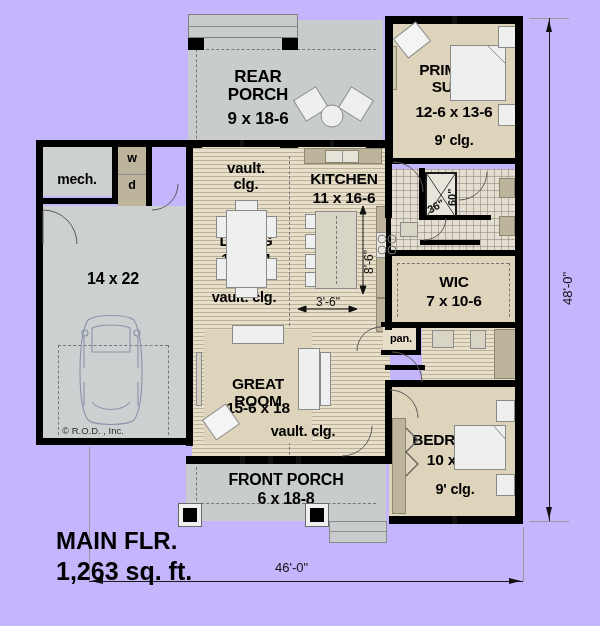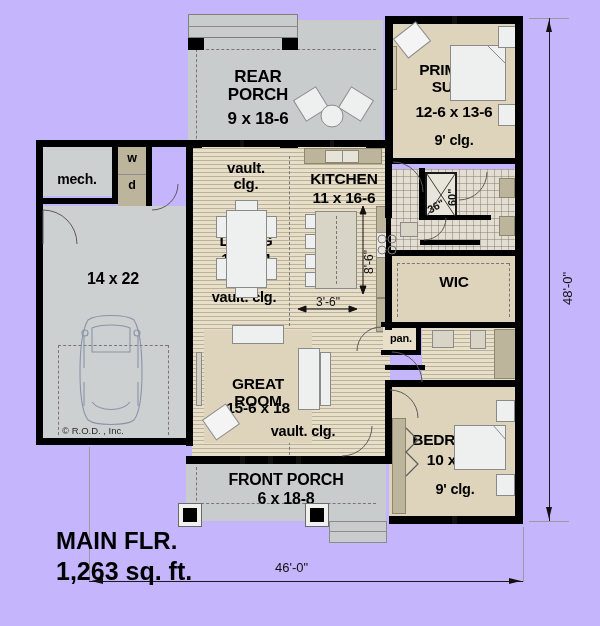--- a/index.html
+++ b/index.html
@@ -141,20 +141,21 @@
   <div class="dimtxt" style="left:427px;top:200px;font-size:11px;font-weight:bold;transform:rotate(-28deg);">36"</div>
   <div class="fo2" style="left:400px;top:222px;width:18px;height:15px;"></div>
   <div class="cab" style="left:499px;top:178px;width:16px;height:20px;"></div>
   <div class="cab" style="left:499px;top:216px;width:16px;height:20px;"></div>
 
   <div class="abs f-living" style="left:389px;top:256px;width:130px;height:68px;"></div>
   <div class="dash-h" style="left:397px;top:263px;width:112px;"></div>
   <div class="dash-v" style="left:397px;top:263px;height:54px;"></div>
   <div class="dash-v" style="left:509px;top:263px;height:54px;"></div>
   <div class="lbl" style="left:400px;top:274px;width:108px;font-size:15.5px;">WIC</div>
+  <div class="lbl" style="left:396px;top:293px;width:116px;font-size:15.5px;">7 x 10-6</div>
 
   <div class="abs f-wood" style="left:383px;top:326px;width:36px;height:28px;"></div>
   <div class="lbl" style="left:383px;top:333px;width:36px;font-size:11px;">pan.</div>
 
   <div class="abs f-wood" style="left:422px;top:326px;width:97px;height:56px;"></div>
   <div class="hatch" style="left:422px;top:326px;width:97px;height:56px;"></div>
   <div class="fo2" style="left:432px;top:330px;width:22px;height:18px;"></div>
   <div class="fo2" style="left:470px;top:330px;width:16px;height:19px;"></div>
   <div class="cab" style="left:494px;top:329px;width:24px;height:50px;"></div>
 

